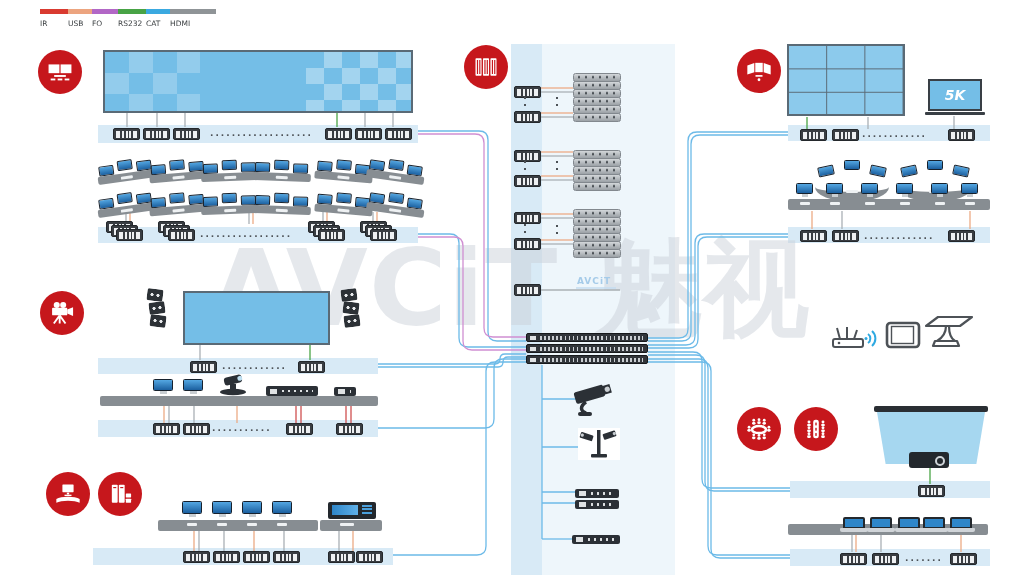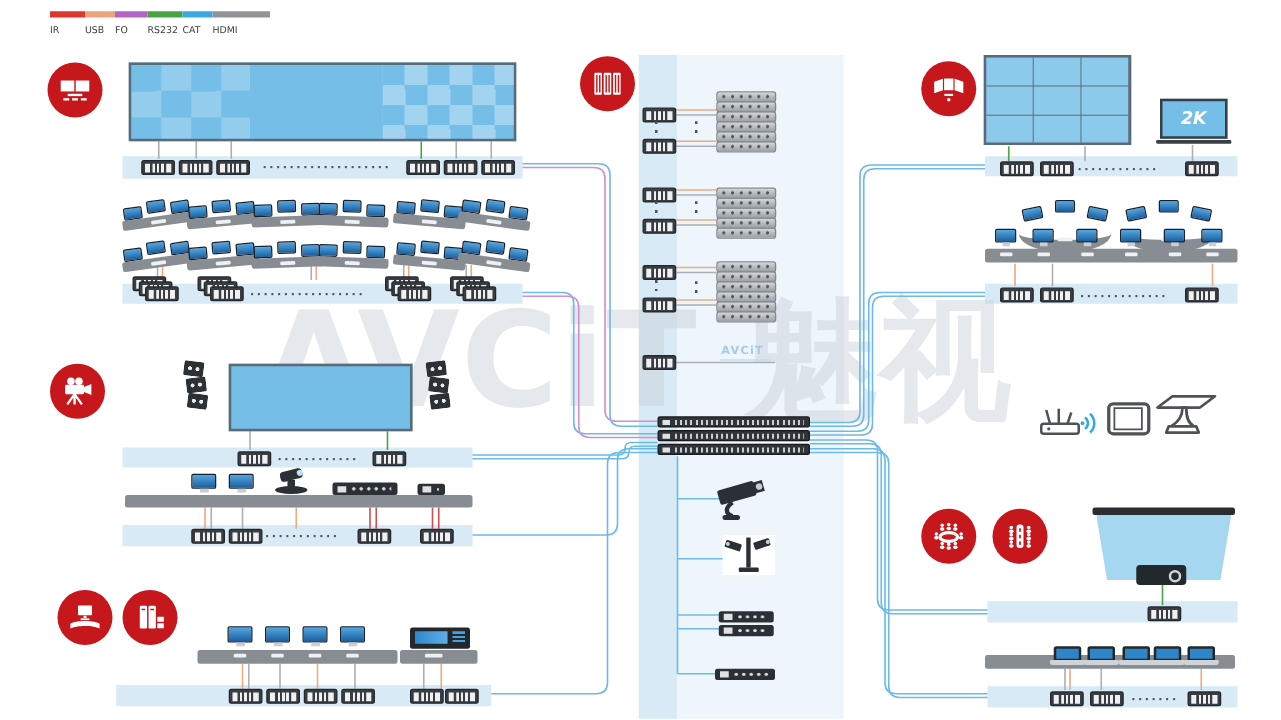--- a/index.html
+++ b/index.html
@@ -48,21 +48,21 @@
   <div class="abs z3" style="left:103px;top:50px;width:310px;height:63px;background:#74bee7;border:2px solid #5a6a76;box-sizing:border-box">
     <div style="position:absolute;left:0;top:0;width:95px;height:100%;background:repeating-conic-gradient(rgba(255,255,255,.22) 0% 25%,rgba(255,255,255,0) 0% 50%);background-size:48px 42px"></div>
     <div style="position:absolute;right:0;top:0;width:105px;height:100%;background:repeating-conic-gradient(rgba(255,255,255,.34) 0% 25%,rgba(255,255,255,0) 0% 50%);background-size:36px 32px"></div>
   </div>
 
   <div class="abs z3" style="left:787px;top:44px;width:118px;height:72px;background:#8ccaec;border:2px solid #5a6a76;box-sizing:border-box;
               background-image:linear-gradient(#5a6a76 1px,transparent 1px),linear-gradient(90deg,#5a6a76 1px,transparent 1px);
               background-size:38.2px 23.4px;background-position:-1px -1px"></div>
 
   <div class="abs z3" style="left:928px;top:79px;width:54px;height:32px;background:#74bee7;border:2px solid #393f45;box-sizing:border-box;display:flex;align-items:center;justify-content:center">
-    <span style="color:#fff;font-weight:bold;font-size:14px;font-style:italic">2K</span>
+    <span style="color:#fff;font-weight:bold;font-size:14px;font-style:italic">5K</span>
   </div>
   <div class="abs z3" style="left:925px;top:112px;width:60px;height:3px;background:#393f45;border-radius:1px"></div>
 
   <div class="abs z3" style="left:183px;top:291px;width:147px;height:54px;background:#74bee7;border:2px solid #5a6a76;box-sizing:border-box"></div>
 
   <div class="abs z3" style="left:874px;top:406px;width:114px;height:6px;background:#2a2e33;border-radius:2px"></div>
   <div class="abs z3" style="left:877px;top:412px;width:108px;height:52px;background:#a6d7f0;clip-path:polygon(0 0,100% 0,92% 100%,8% 100%)"></div>
   <div class="abs z3 proj" style="left:909px;top:452px;width:40px;height:16px">
       <i></i>
     </div>

